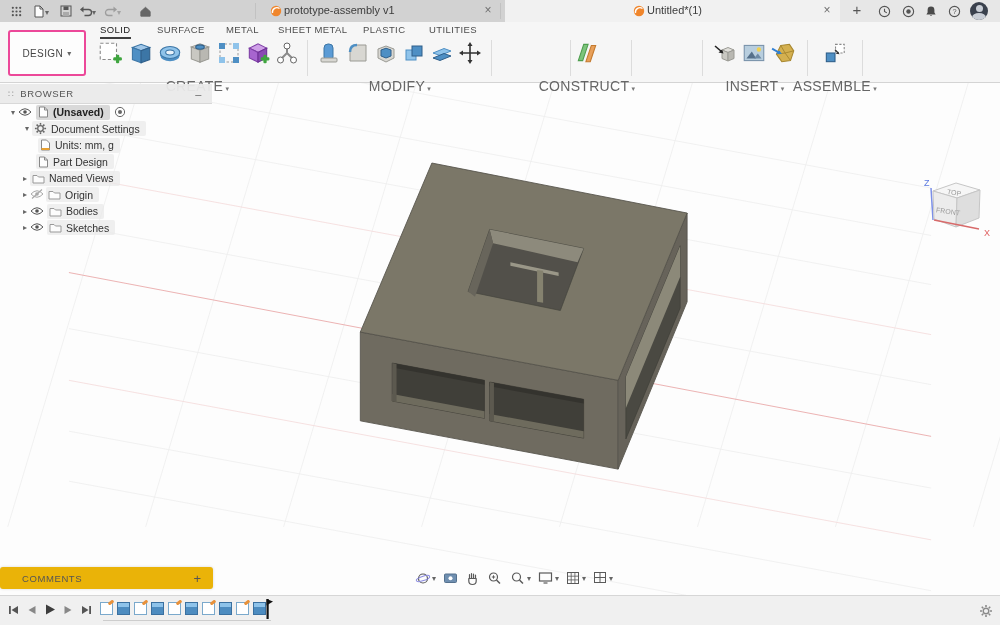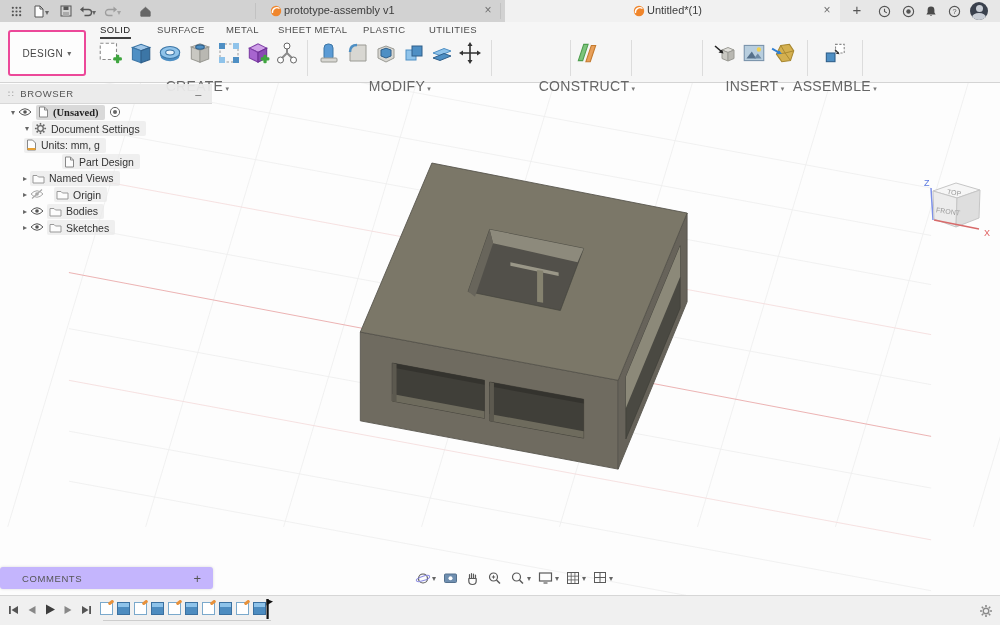--- a/index.html
+++ b/index.html
@@ -37,23 +37,23 @@
   .browser{position:absolute;left:0;top:84px;width:212px;}
   .br-head{height:19px;background:rgba(234,234,234,.95);border-bottom:1px solid #d8d8d8;display:flex;align-items:center;
       font-size:9.5px;color:#555;letter-spacing:.6px;}
   .br-grip{color:#9a9a9a;font-size:9px;margin:0 6px 0 8px;}
   .br-min{margin-left:auto;margin-right:10px;color:#666;font-size:11px;}
   .br-row{display:flex;align-items:center;height:16.5px;font-size:10.5px;color:#333;white-space:nowrap;}
   .br-pill{display:flex;align-items:center;background:rgba(233,233,233,.72);border-radius:2px;padding:0 6px 0 2px;height:15px;gap:4px;}
   .br-pill.sel{background:rgba(215,215,215,.95);}
   .br-caret{width:10px;font-size:8px;color:#666;text-align:center;}
   .br-lbl{color:#333;}
-  .b{font-weight:bold;color:#222;font-family:Liberation Serif, serif;}
+  .b{font-weight:bold;color:#222;}
   
-  .comments{position:absolute;left:0;top:567px;width:213px;height:22px;background:#c4b5fd;border-radius:3px;
+  .comments{position:absolute;left:0;top:567px;width:213px;height:22px;background:#eab308;border-radius:3px;
       box-shadow:0 0 3px rgba(0,0,0,.15);display:flex;align-items:center;}
   .comments .lbl{font-size:9.5px;color:#555;letter-spacing:.6px;margin-left:22px;}
   .comments .add{margin-left:auto;margin-right:12px;font-size:13px;color:#555;}
   
   .navbar{position:absolute;left:415px;top:568px;height:20px;display:flex;align-items:center;gap:7px;}
   .nav-it{display:flex;align-items:center;gap:1px;}
   
   .bottombar{position:absolute;left:0;top:595px;width:1000px;height:30px;background:#f0f0f0;border-top:1px solid #d6d6d6;}
   .play-ctrls{position:absolute;left:8px;top:7px;display:flex;gap:7px;align-items:center;}
   .tl-feats{position:absolute;left:100px;top:6px;display:flex;gap:4px;align-items:center;}
@@ -436,31 +436,31 @@
               <path d="M2.8,2.8 L4.2,4.2"></path>
               <path d="M9.8,9.8 L11.2,11.2"></path>
               <path d="M11.2,2.8 L9.8,4.2"></path>
               <path d="M4.2,9.8 L2.8,11.2"></path>
             </g>
         </svg>
         <span class="br-lbl">Document Settings</span>
       </span>
     </div>
 
-    <div class="br-row" style="padding-left:24px">
+    <div class="br-row" style="padding-left:38px">
       <span class="br-pill">
         <svg width="11" height="12" viewBox="0 0 11 12">
             <path d="M1.5,1 h5 l3,3 v7 h-8 z" fill="#fdfdfd" stroke="#888"></path>
             <rect x="1.5" y="9" width="8" height="2" fill="#e8a030"></rect>
           </svg>
         <span class="br-lbl">Units: mm, g</span>
       </span>
     </div>
 
-    <div class="br-row" style="padding-left:62px">
+    <div class="br-row" style="padding-left:36px">
       <span class="br-pill">
         <svg width="11" height="12" viewBox="0 0 11 12">
             <path d="M1.5,1 h5 l3,3 v7 h-8 z" fill="#fdfdfd" stroke="#888"></path>
             <path d="M6.5,1 v3 h3" fill="none" stroke="#888"></path>
           </svg>
         <span class="br-lbl">Part Design</span>
       </span>
     </div>
 
     <div class="br-row" style="padding-left:20px">
@@ -473,21 +473,21 @@
       </span>
     </div>
 
     <div class="br-row" style="padding-left:20px">
       <span class="br-caret">▸</span>
       <svg width="14" height="11" viewBox="0 0 14 11">
           <path d="M1,5 Q7,-1.5 13,5 Q7,11.5 1,5 Z" fill="none" stroke="#aaa"></path>
           <circle cx="7" cy="5" r="1.8" fill="#aaa"></circle>
           <path d="M2,9.5 L12,.5" stroke="#aaa" stroke-width="1.2"></path>
         </svg>
-      <span class="br-pill" style="margin-left:10px">
+      <span class="br-pill" style="margin-left:2px">
         <svg width="13" height="11" viewBox="0 0 13 11">
             <path d="M1,2.5 h4 l1.5,1.5 H12 V10 H1 Z" fill="#fcfcfc" stroke="#999"></path>
           </svg>
         <span class="br-lbl">Origin</span>
       </span>
     </div>
 
     <div class="br-row" style="padding-left:20px">
       <span class="br-caret">▸</span>
       <svg width="14" height="11" viewBox="0 0 14 11">

